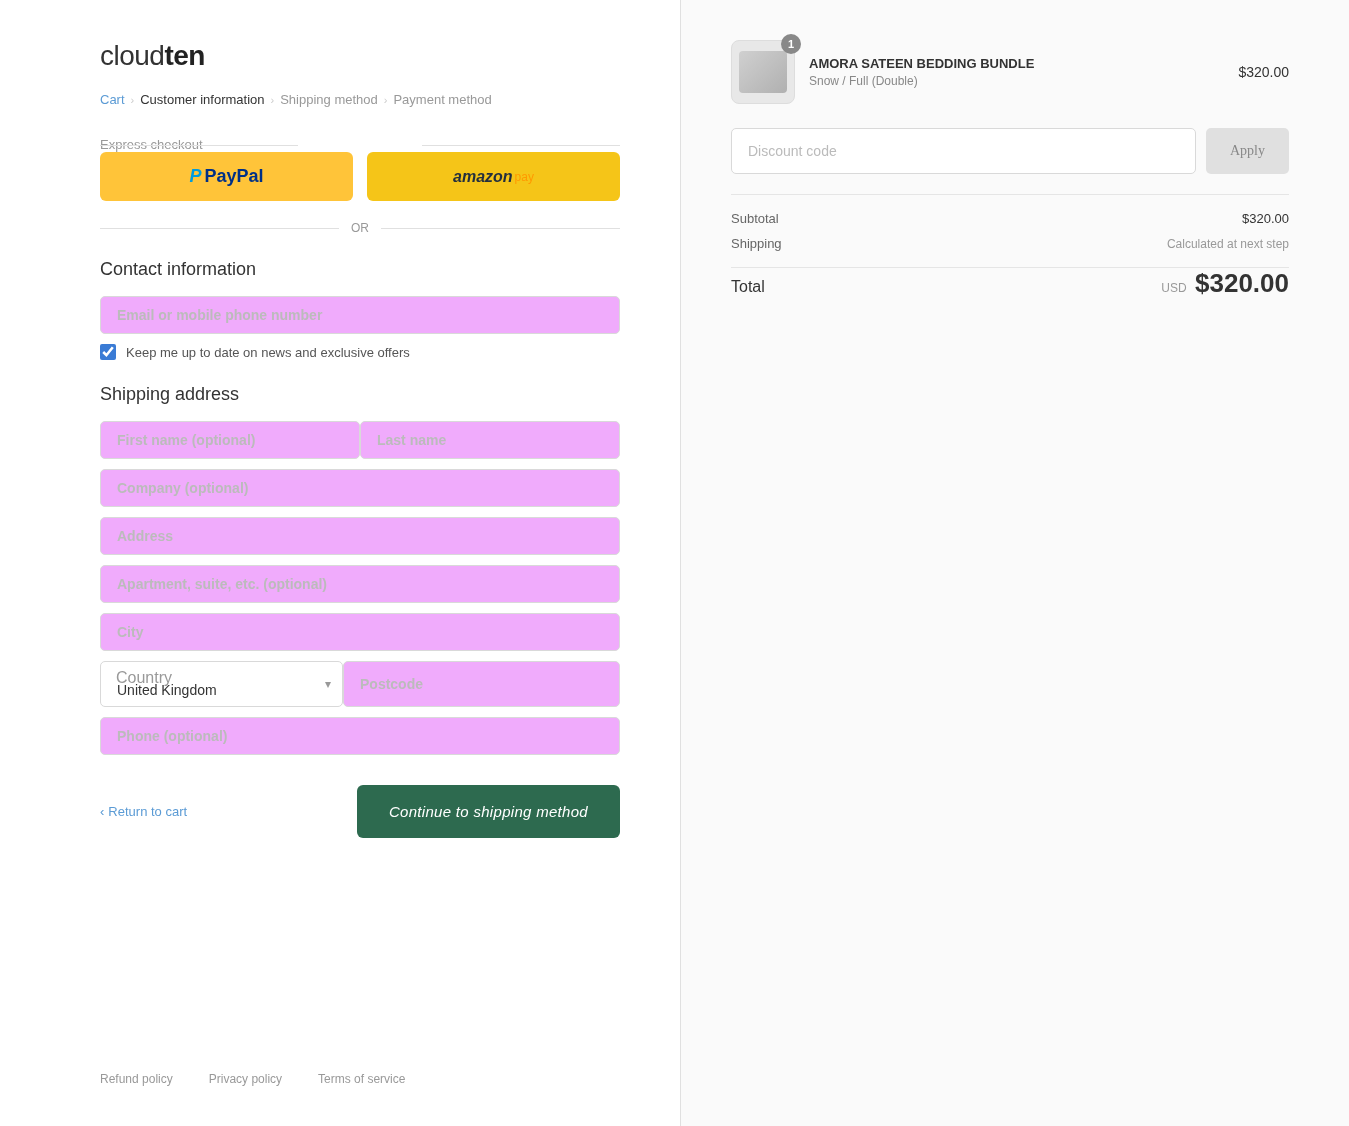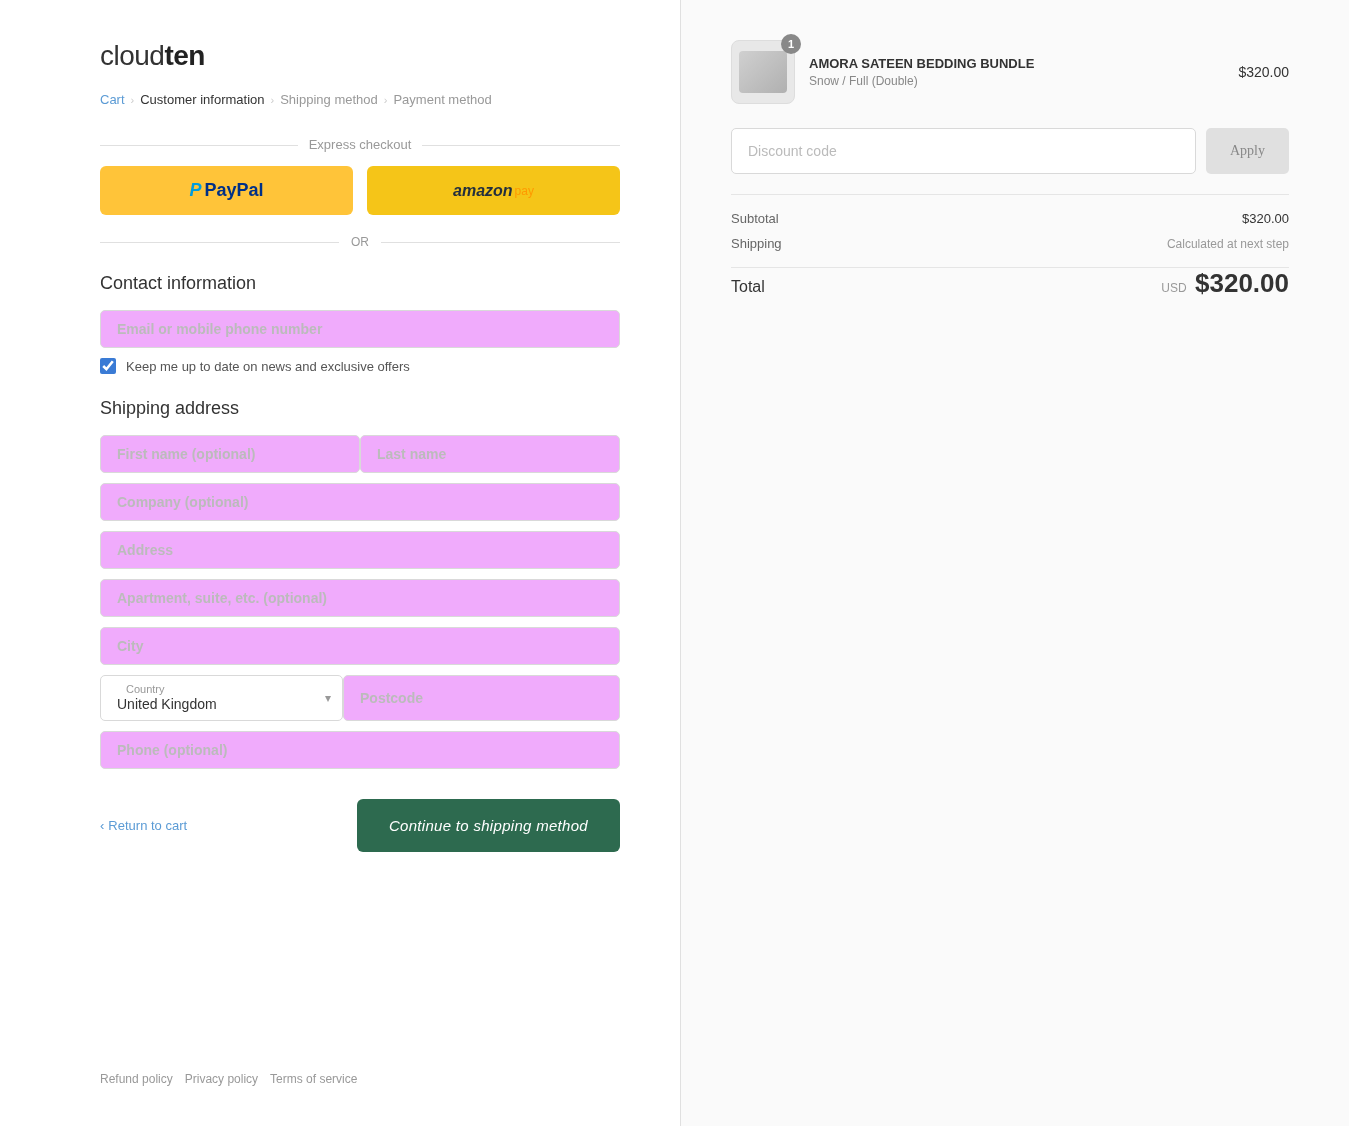--- a/index.html
+++ b/index.html
@@ -59,24 +59,23 @@
       color: #333;
       font-weight: 500;
     }
     .breadcrumb .chevron {
       color: #ccc;
       font-size: 11px;
     }
 
     
     .express-checkout-label {
-      text-align: center;
-      font-size: 13px;
-      color: #999;
-      margin-bottom: 14px;
+      text-align: left;
+      font-size: 13px;
+      color: #999;
       position: relative;
     }
     .express-checkout-label::before,
     .express-checkout-label::after {
       content: '';
       position: absolute;
       top: 50%;
       width: 38%;
       height: 1px;
       background: #e0e0e0;
@@ -217,22 +216,22 @@
       font-size: 14px;
       color: #333;
       background: #fff;
       appearance: none;
       outline: none;
       cursor: pointer;
     }
     .select-label-float {
       position: absolute;
       top: 8px;
-      left: 26px;
-      font-size: 11px;
+      left: 16px;
+      font-size: 16px;
       color: #999;
       pointer-events: none;
     }
     .select-chevron {
       position: absolute;
       right: 12px;
       top: 50%;
       transform: translateY(-50%);
       color: #999;
       pointer-events: none;
@@ -269,21 +268,21 @@
       font-weight: 500;
       cursor: pointer;
       letter-spacing: 0.3px;
       font-style: italic;
     }
 
     
     .footer-links {
       margin-top: auto;
       display: flex;
-      gap: 12px;
+      gap: 36px;
     }
     .footer-link {
       font-size: 12px;
       color: #999;
       cursor: pointer;
       text-decoration: none;
     }
 
     
     .order-item {

